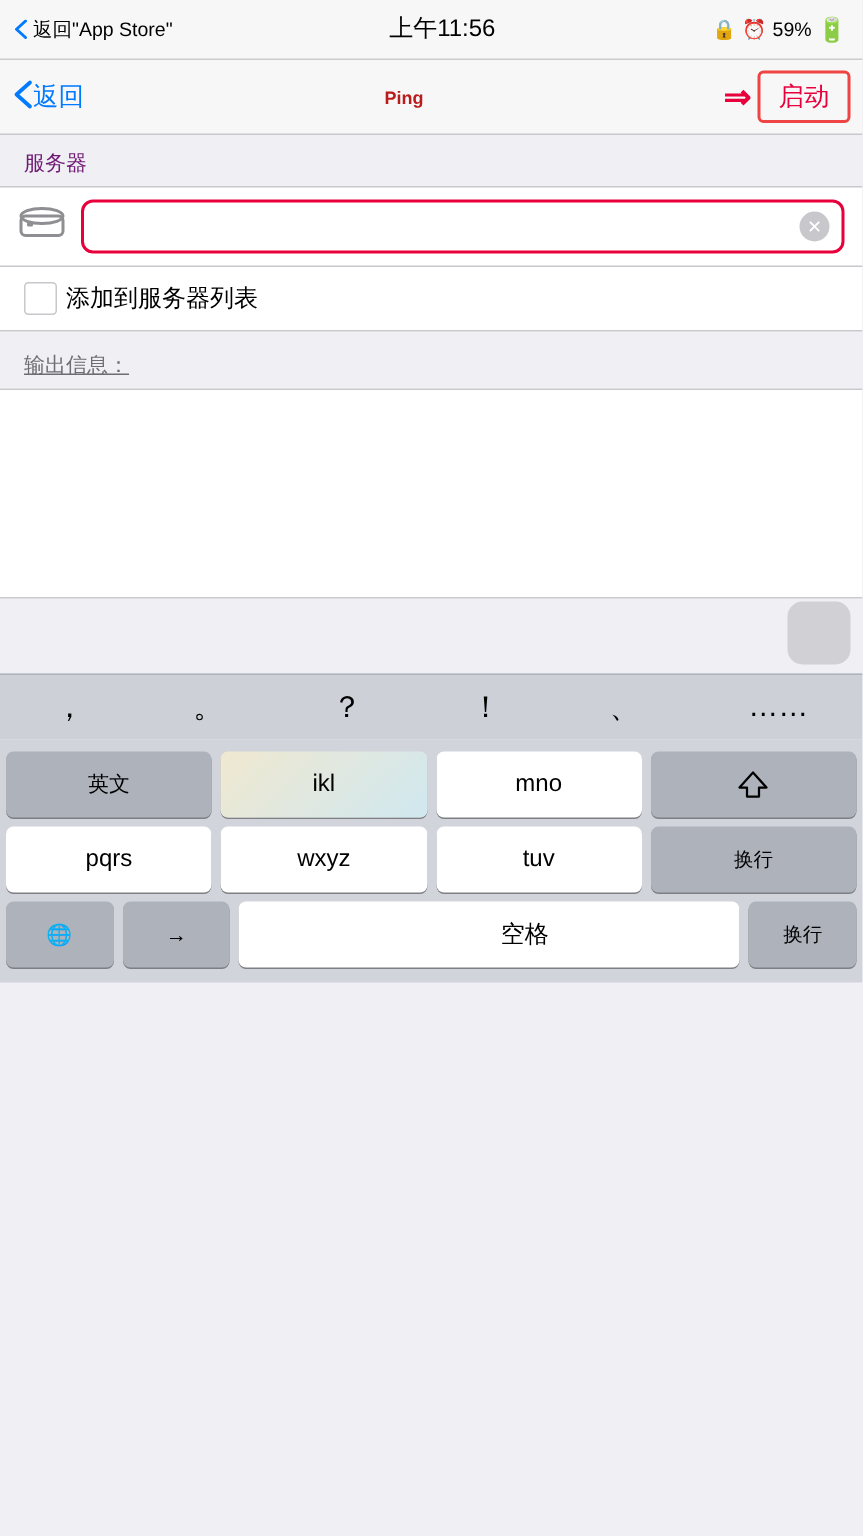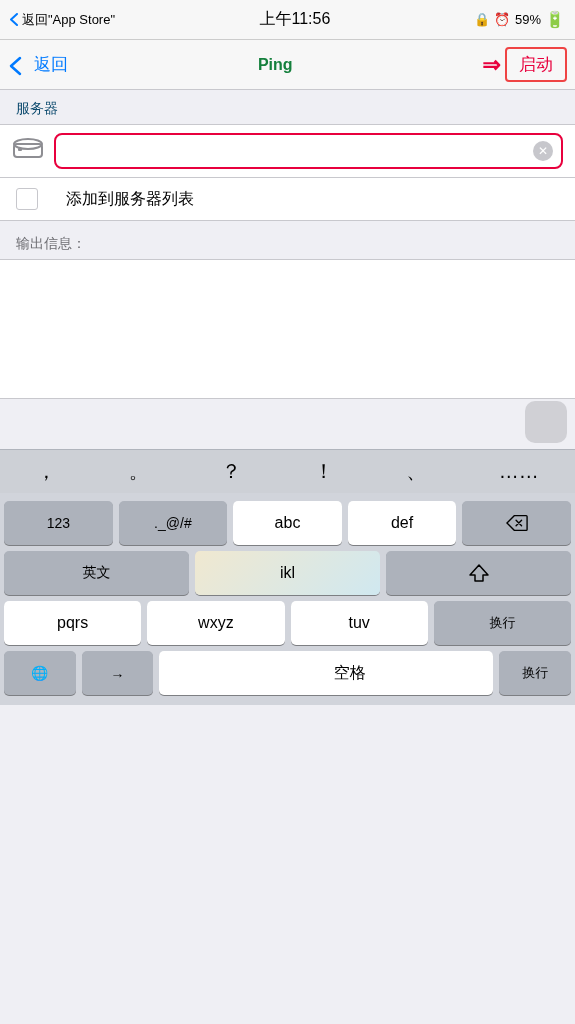--- a/index.html
+++ b/index.html
@@ -45,34 +45,34 @@
       height: 50px;
       background: #f7f7f7;
       border-bottom: 1px solid #c8c8cd;
       display: flex;
       align-items: center;
       justify-content: space-between;
       padding: 0 8px;
     }
     .nav-back {
       display: flex;
-      align-items: flex-end;
+      align-items: flex-start;
       color: #007aff;
       font-size: 17px;
-      gap: 12px;
+      gap: 0;
       cursor: pointer;
     }
     .nav-back svg {
       width: 14px;
       height: 20px;
     }
     .nav-title {
-      font-size: 16px;
+      font-size: 12px;
       font-weight: 600;
-      color: #15803d;
+      color: #b91c1c;
     }
     .nav-action {
       position: relative;
       display: flex;
       align-items: center;
       gap: 4px;
     }
     .nav-arrow {
       color: #e8003d;
       font-size: 22px;
@@ -91,21 +91,21 @@
 
     
     .content {
       background: #efeff4;
     }
 
     
     .section-label {
       padding: 10px 15px 6px 16px;
       font-size: 14px;
-      color: #0c4a6e;
+      color: #701a75;
       text-transform: none;
     }
 
     
     .server-row {
       background: #fff;
       border-top: 1px solid #c8c8cd;
       border-bottom: 1px solid #c8c8cd;
       display: flex;
       align-items: center;
@@ -154,40 +154,41 @@
       line-height: 1;
     }
 
     
     .checkbox-row {
       background: #fff;
       border-bottom: 1px solid #c8c8cd;
       display: flex;
       align-items: center;
       padding: 10px 16px;
-      gap: 28px;
+      gap: 6px;
     }
     .checkbox {
       width: 22px;
       height: 22px;
       border: 1.5px solid #c7c7cc;
       border-radius: 3px;
       background: #fff;
       flex-shrink: 0;
     }
     .checkbox-label {
       font-size: 16px;
       color: #000;
     }
 
     
     .output-label {
       padding: 14px 16px 6px 16px;
       font-size: 14px;
       color: #6d6d72;
+      text-decoration: underline;
     }
     .output-area {
       background: #fff;
       border-top: 1px solid #c8c8cd;
       border-bottom: 1px solid #c8c8cd;
       min-height: 140px;
       padding: 10px 16px;
     }
 
     
@@ -353,47 +354,30 @@
   <span class="special-key">，</span>
   <span class="special-key">。</span>
   <span class="special-key">？</span>
   <span class="special-key">！</span>
   <span class="special-key">、</span>
   <span class="special-key">……</span>
 </div>
 
 <div class="keyboard">
 
-  <div class="kb-row">
-    <div class="kb-key dark action normal">
-      <span>123</span>
-    </div>
-    <div class="kb-key dark action normal">
-      <span>._@/#</span>
-    </div>
-    <div class="kb-key normal">
-      <span>abc</span>
-    </div>
-    <div class="kb-key normal">
-      <span>def</span>
-    </div>
-    <div class="kb-key dark kb-backspace normal">
-      <svg viewBox="0 0 24 18" fill="none" width="24" height="18">
-        <path d="M9 1H22C22.6 1 23 1.4 23 2V16C23 16.6 22.6 17 22 17H9L1 9L9 1Z" stroke="#000" stroke-width="1.5" fill="none"></path>
-        <path d="M11 6L17 12M17 6L11 12" stroke="#000" stroke-width="1.5" stroke-linecap="round"></path>
-      </svg>
-    </div>
-  </div>
 
   <div class="kb-row">
     <div class="kb-key dark action normal">
       <span>英文</span>
     </div>
     <div class="kb-key normal" style="background: linear-gradient(135deg, #f0e8d0 0%, #d0e8f0 100%);">
       <span>ikl</span>
+    </div>
+    <div class="kb-key normal">
+      <span>mno</span>
     </div>
     <div class="kb-key dark kb-shift normal">
       <svg viewBox="0 0 22 20" fill="none" width="22" height="20">
         <path d="M11 2L2 12H7V18H15V12H20L11 2Z" stroke="#000" stroke-width="1.5" fill="none" stroke-linejoin="round"></path>
       </svg>
     </div>
   </div>
 
   <div class="kb-row">
     <div class="kb-key normal">

